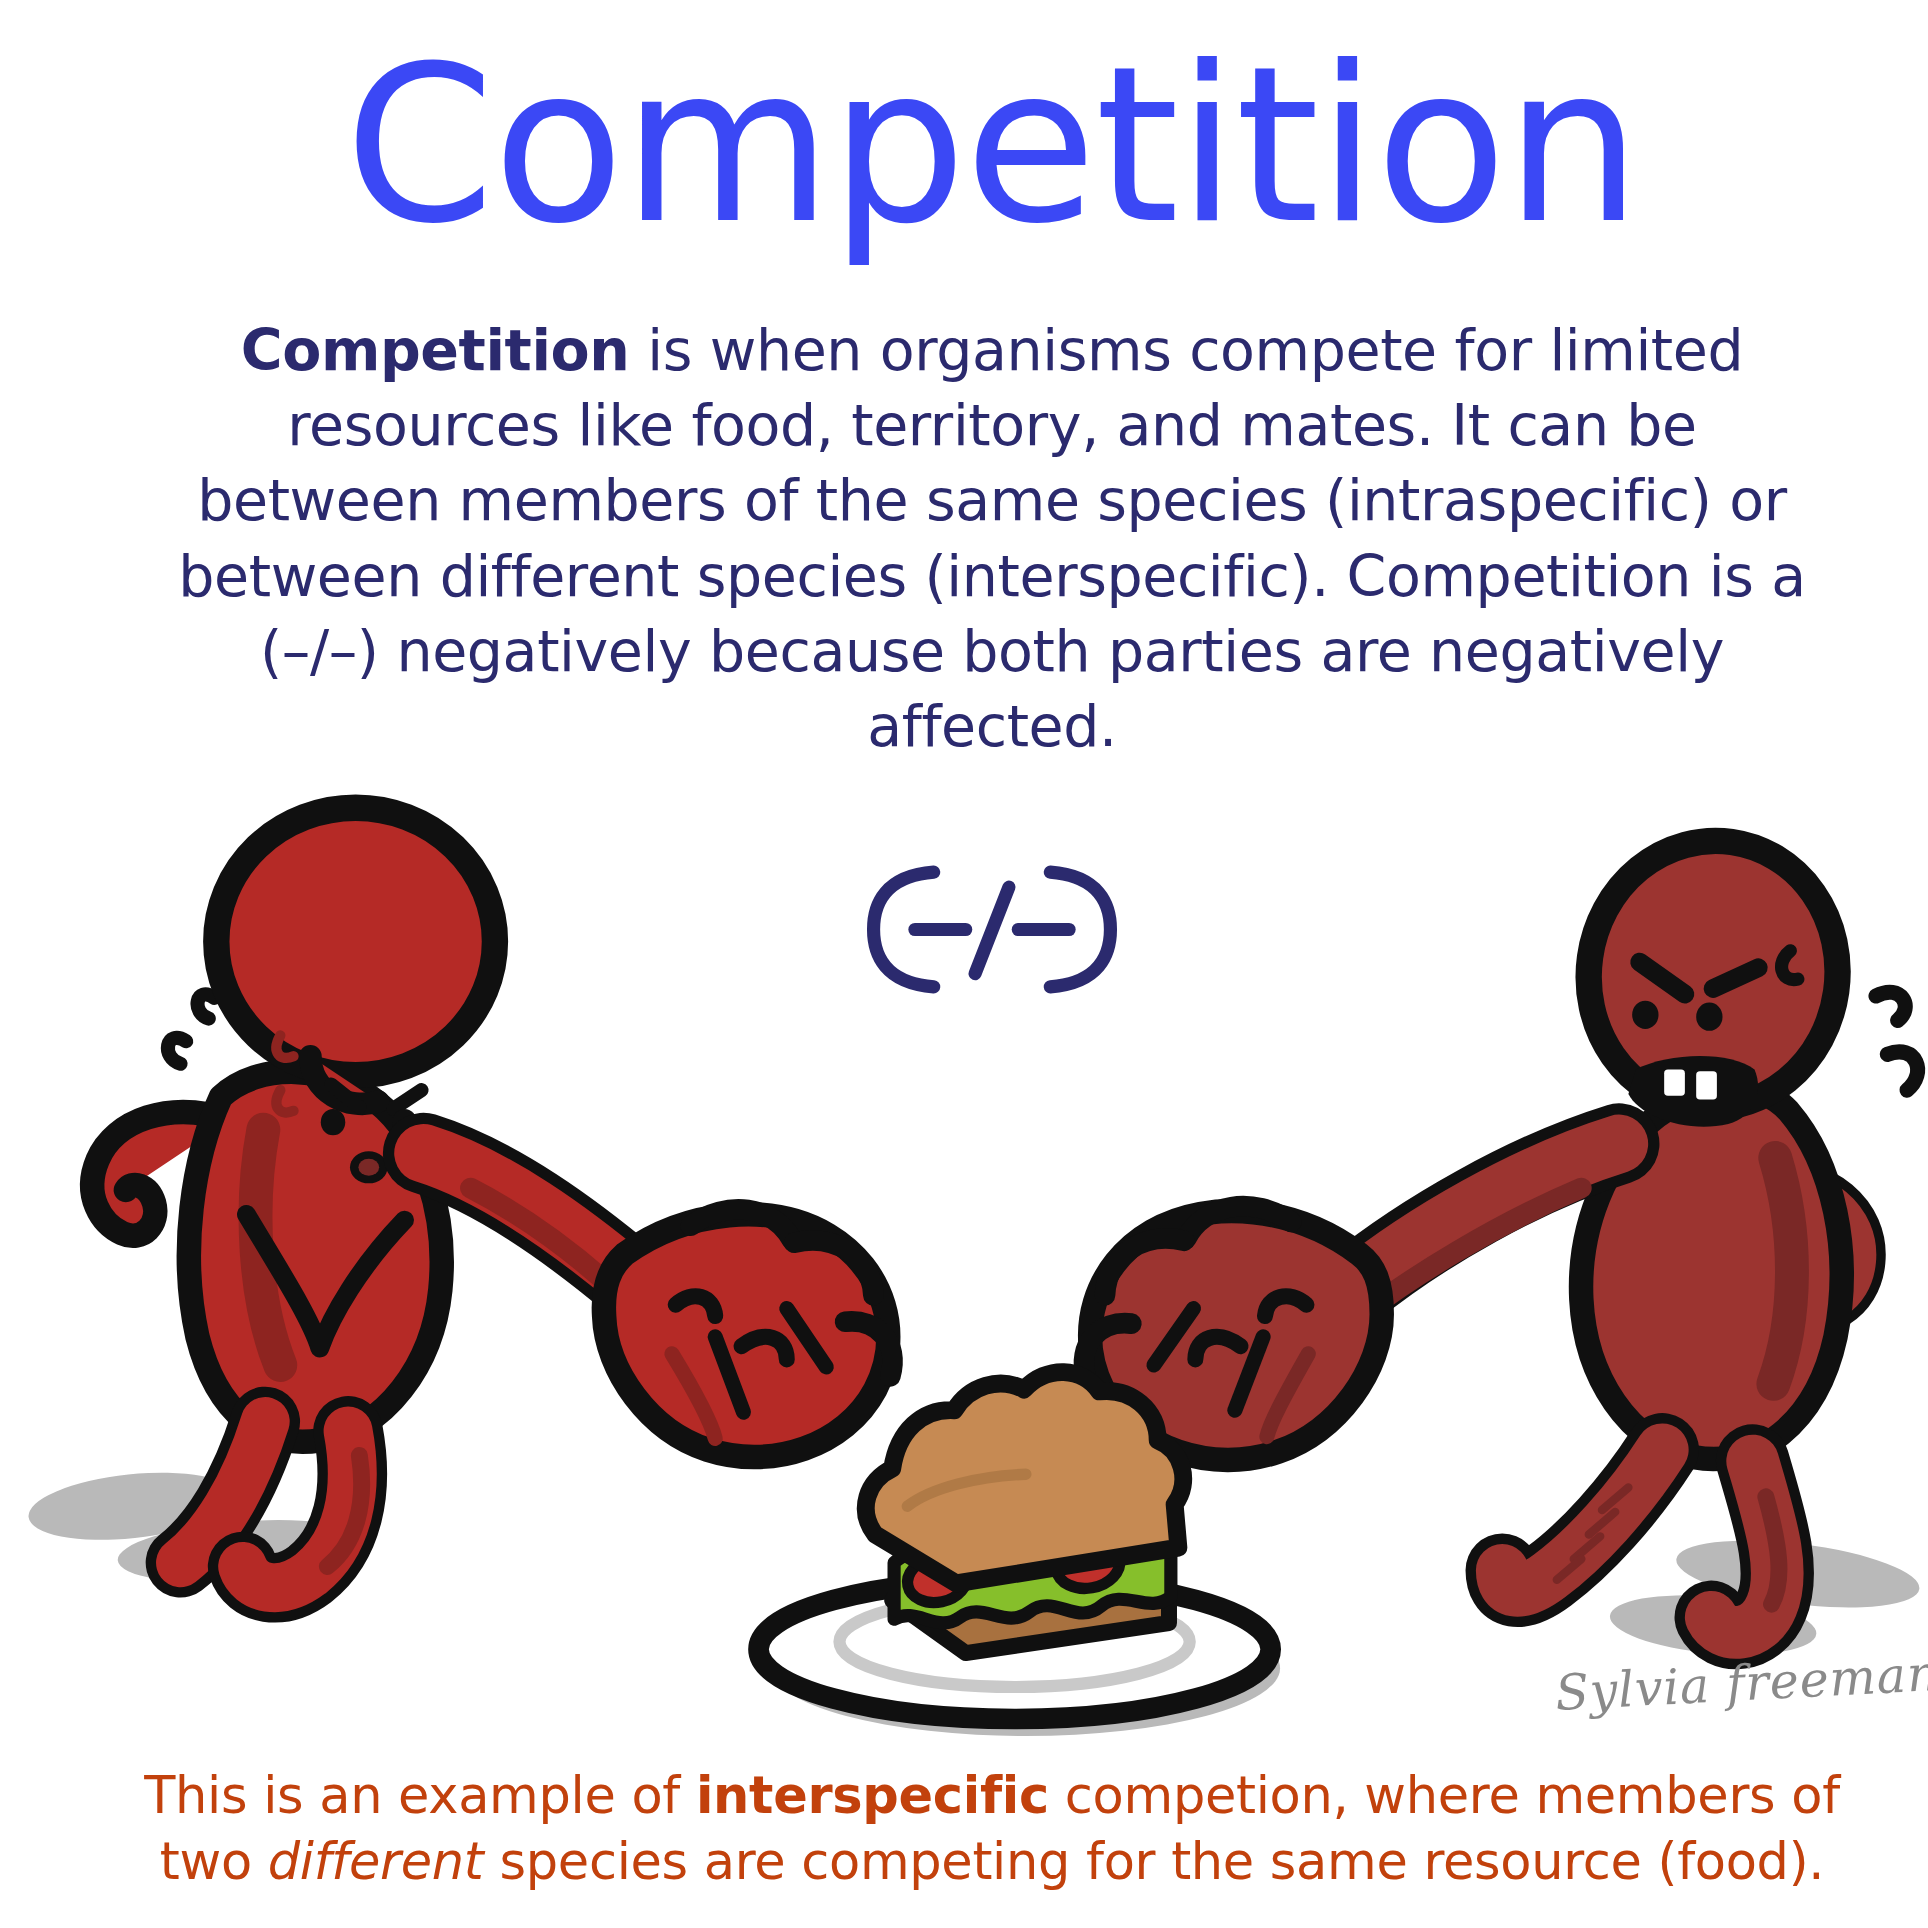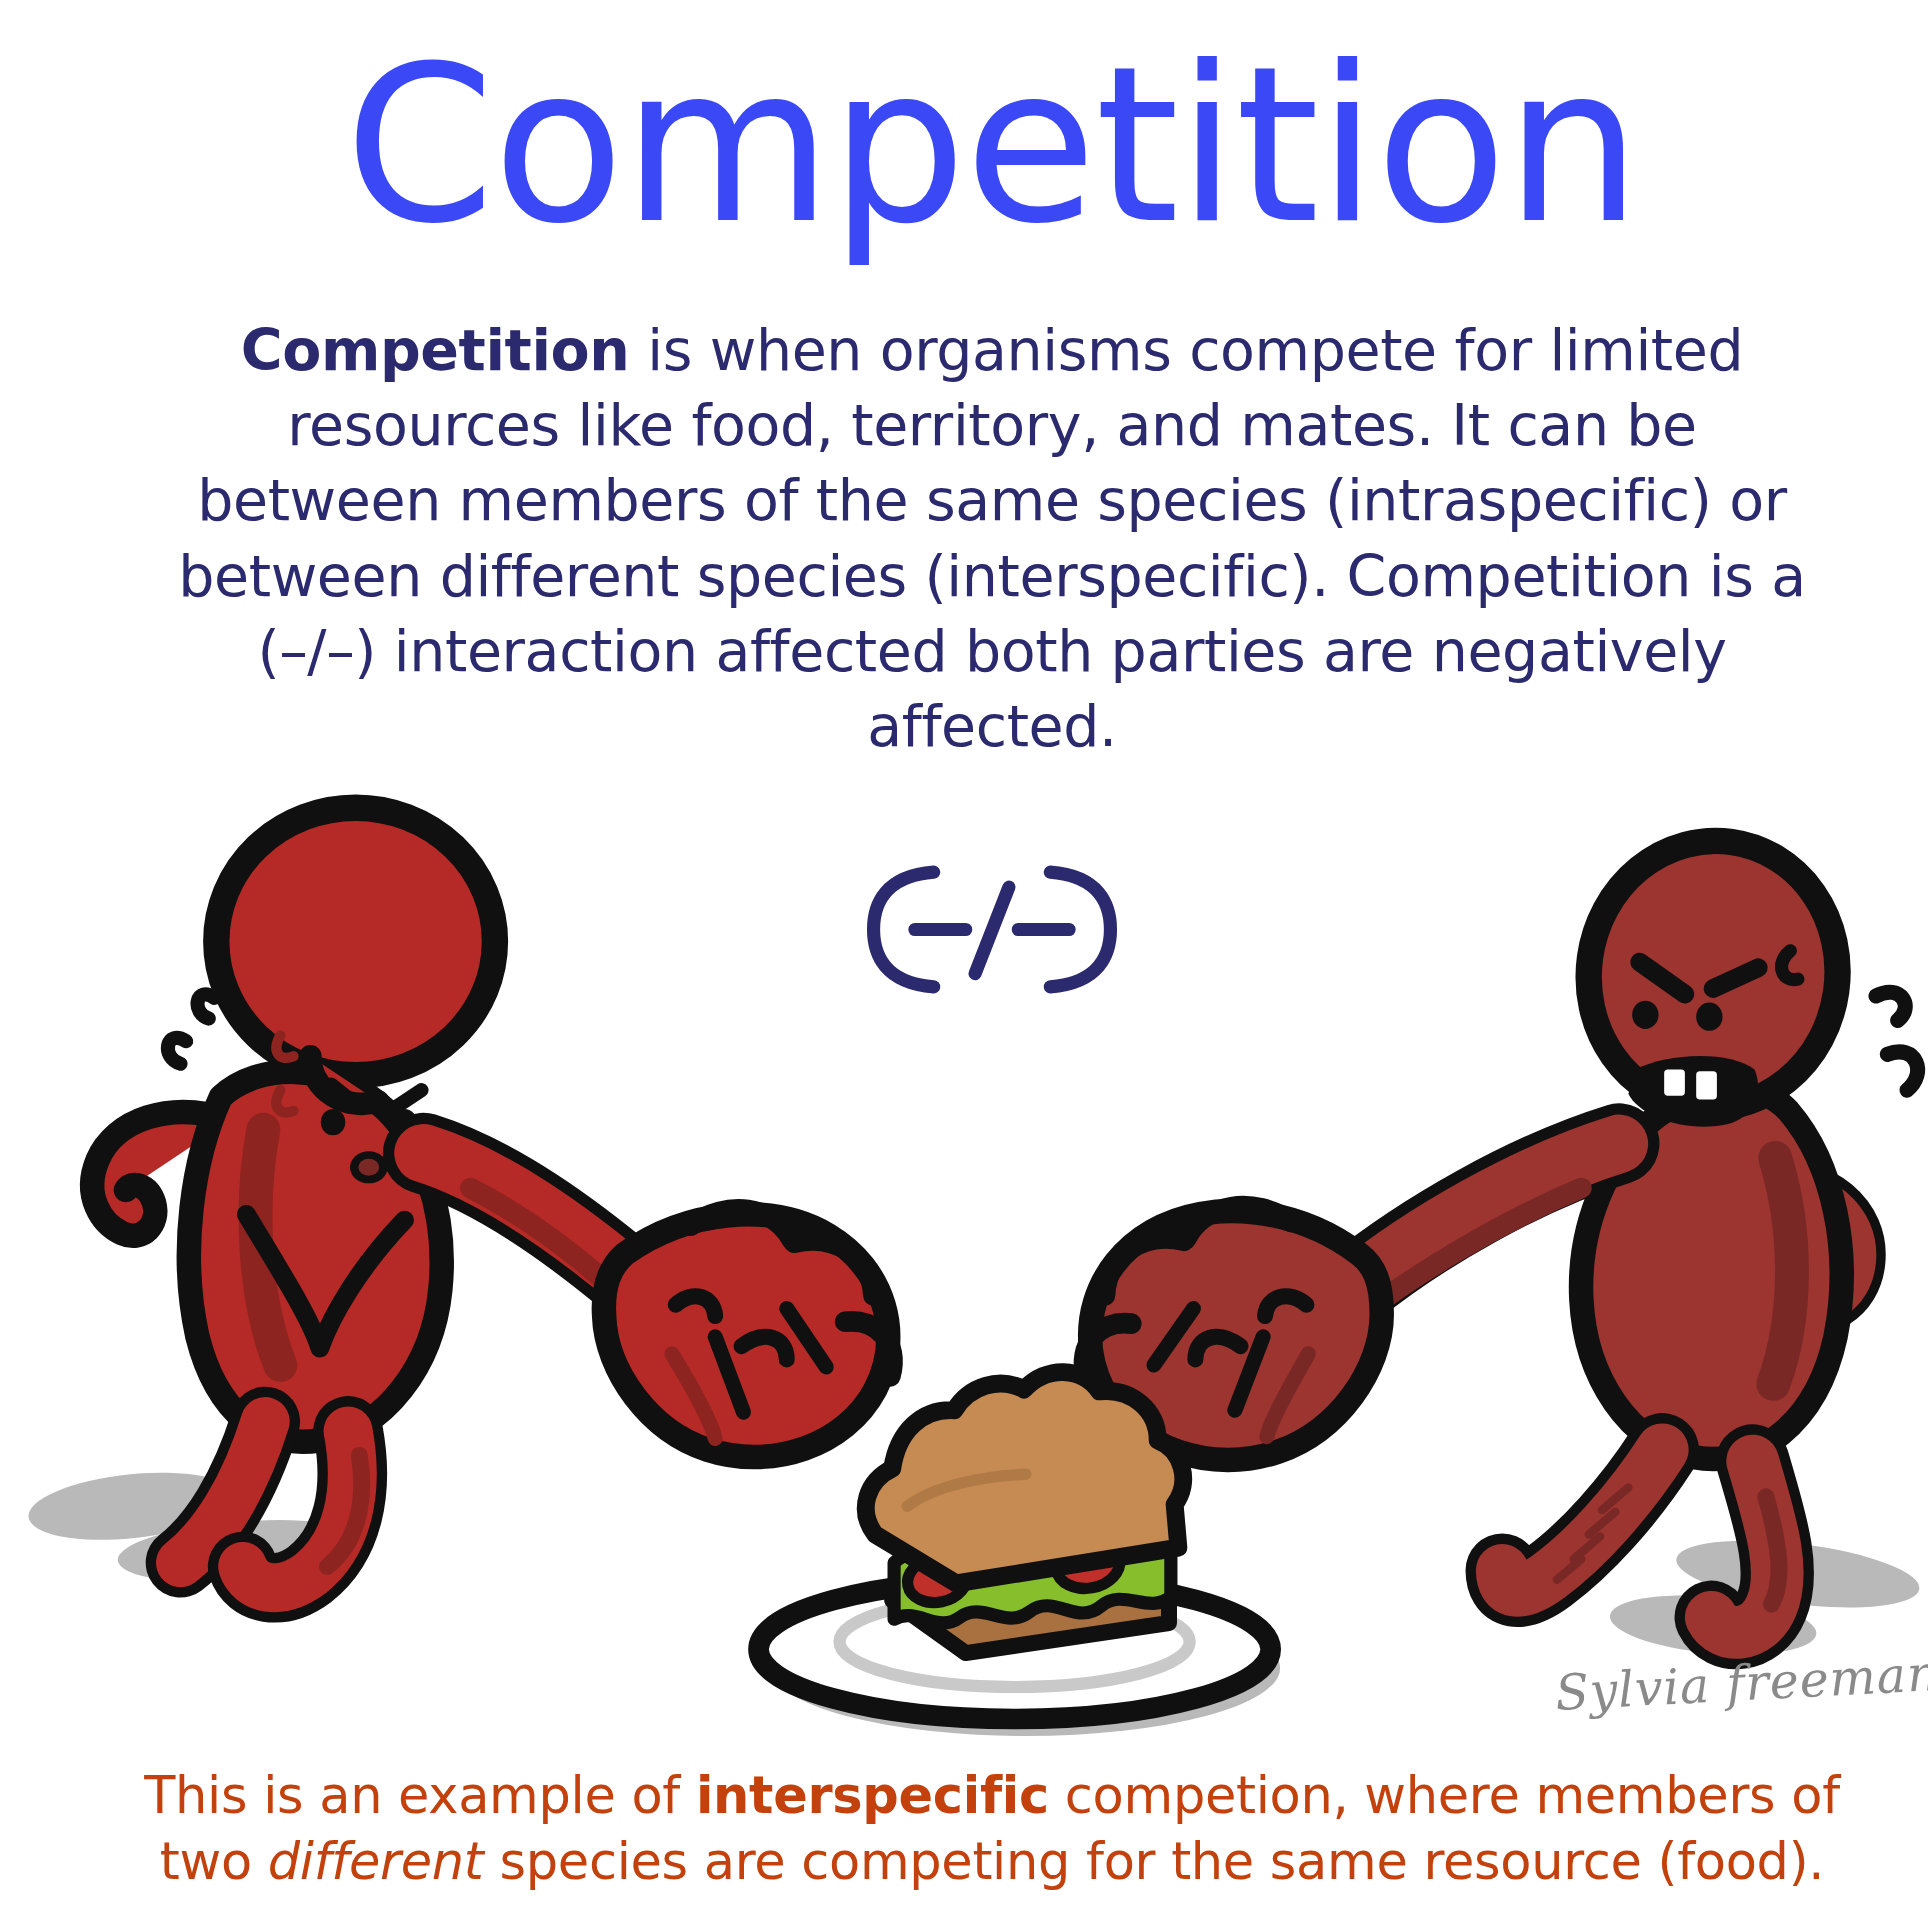--- a/index.html
+++ b/index.html
@@ -103,21 +103,21 @@
   #caption i { font-style: italic; }
 </style>
 </head>
 <body>
 
 <div id="page">
 
   <div id="title">Competition</div>
 
   <div id="definition">
-    <b>Competition</b><span> is when organisms compete for limited resources like food, territory, and mates. It can be between members of the same species (intraspecific) or between different species (interspecific). Competition is a (–/–) interaction affected both parties are negatively affected.</span>
+    <b>Competition</b><span> is when organisms compete for limited resources like food, territory, and mates. It can be between members of the same species (intraspecific) or between different species (interspecific). Competition is a (–/–) negatively because both parties are negatively affected.</span>
   </div>
 
   <div id="symbol-wrap">
     <svg width="264" height="141" viewBox="0 0 280 150" aria-hidden="true">
       <g fill="none" stroke="#2b2a6e" stroke-width="14" stroke-linecap="round">
 
         <path d="M 78 14 C 26 18, 14 48, 14 75 C 14 102, 26 132, 78 136"></path>
 
         <path d="M 202 14 C 254 18, 266 48, 266 75 C 266 102, 254 132, 202 136"></path>
 

